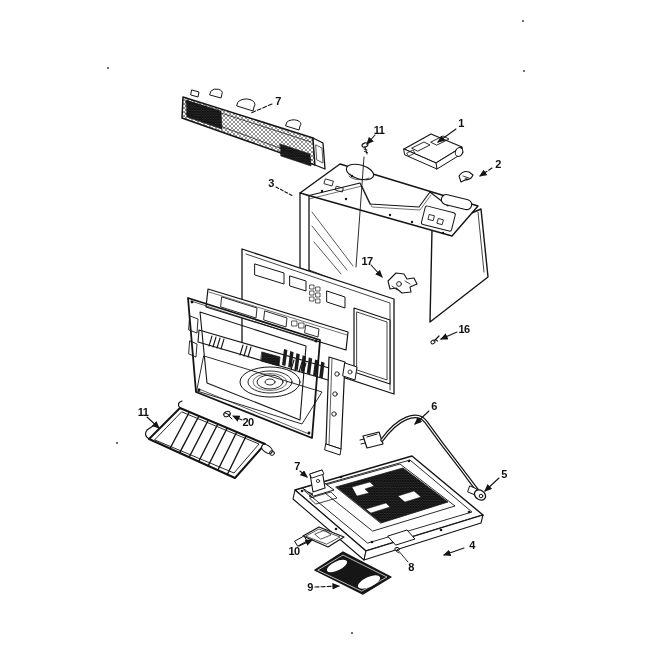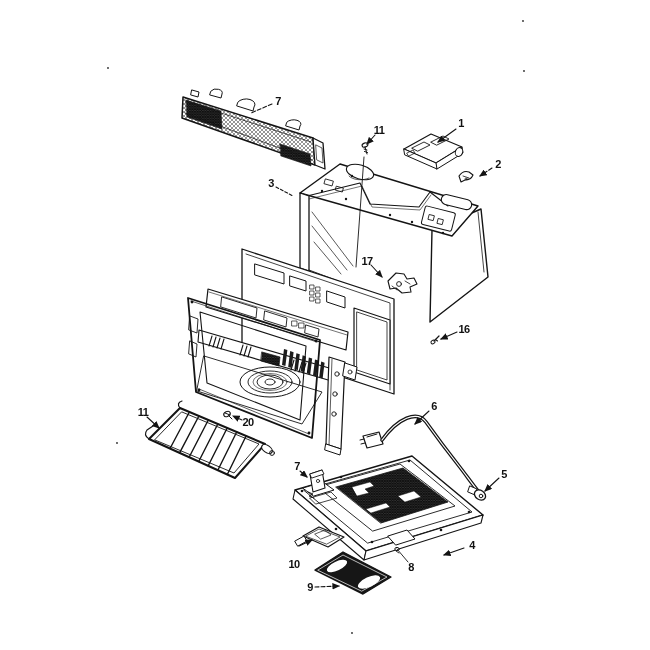--- a/index.html
+++ b/index.html
@@ -294,21 +294,21 @@
 
 <div class="callout" style="left:461px;top:123px">1</div>
 <div class="callout" style="left:498px;top:164px">2</div>
 <div class="callout" style="left:271px;top:183px">3</div>
 <div class="callout" style="left:472px;top:545px">4</div>
 <div class="callout" style="left:504px;top:474px">5</div>
 <div class="callout" style="left:434px;top:406px">6</div>
 <div class="callout" style="left:297px;top:466px">7</div>
 <div class="callout" style="left:411px;top:567px">8</div>
 <div class="callout" style="left:310px;top:587px">9</div>
-<div class="callout" style="left:294px;top:564px">10</div>
+<div class="callout" style="left:294px;top:551px">10</div>
 <div class="callout" style="left:143px;top:412px">11</div>
 <div class="callout" style="left:248px;top:422px">20</div>
 <div class="callout" style="left:278px;top:101px">7</div>
 <div class="callout" style="left:367px;top:261px">17</div>
 <div class="callout" style="left:379px;top:130px">11</div>
 <div class="callout" style="left:464px;top:329px">16</div>
 
 </div>
 
 </body></html>

